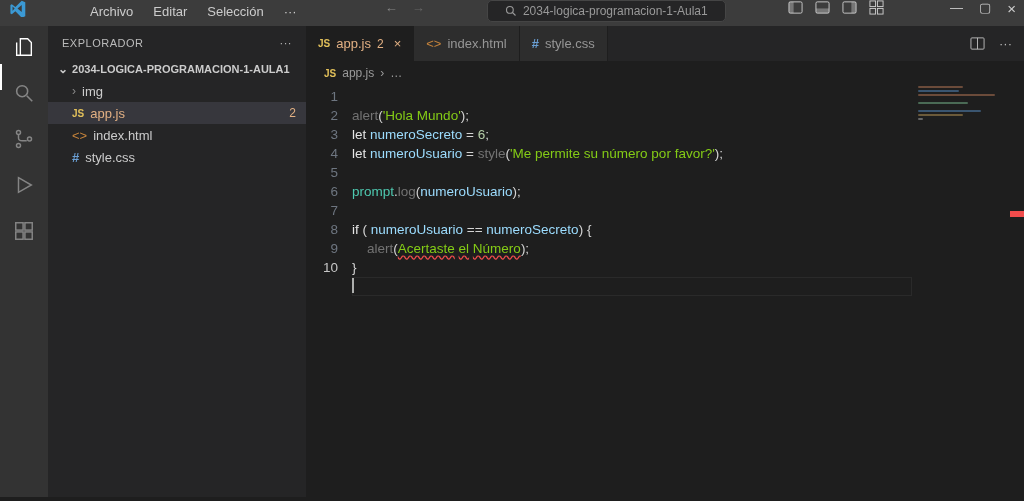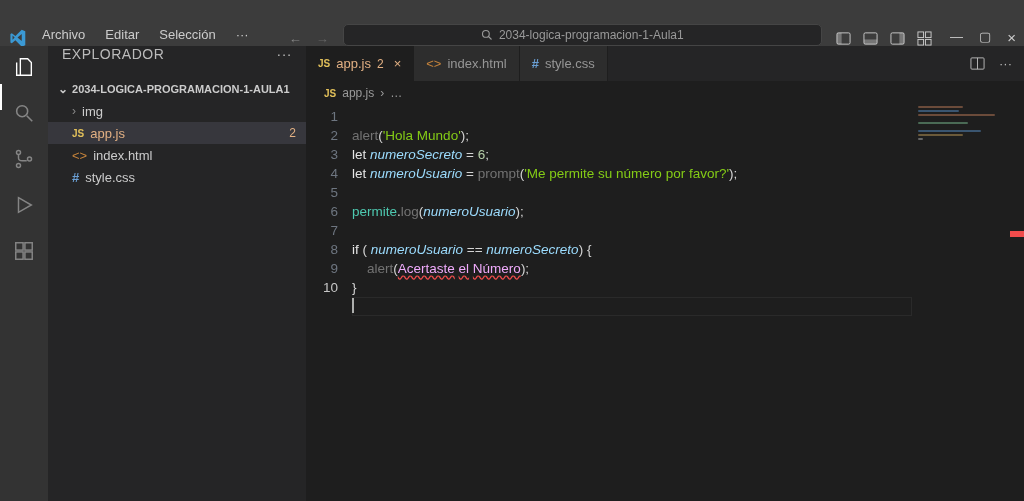--- a/index.html
+++ b/index.html
@@ -1,35 +1,35 @@
 <!DOCTYPE html>
 <html><head>
 <meta charset="utf-8">
 <style>
   * { margin:0; padding:0; box-sizing:border-box; font-family:"Segoe UI","Helvetica Neue",Arial,sans-serif; }
   html,body { width:1024px; height:501px; background:#1e1e1e; color:#cccccc; overflow:hidden; font-size:13px; }
   
-  .titlebar { height:46px; background:#3c3c3c; display:flex; align-items:flex-end; color:#cccccc; }
+  .titlebar { height:26px; background:#3c3c3c; display:flex; align-items:flex-start; color:#cccccc;gap:48px; }
   .vs-logo  { width:34px; display:flex; justify-content:center; align-items:center; }
   .menu     { display:flex; gap:4px; }
   .menu-item{ padding:4px 8px; cursor:pointer; white-space:nowrap; }
   .nav-arrows{ display:flex; gap:14px; margin-left:32px; color:#888; }
   .search-box{ flex:1; margin:0 14px; height:22px; background:#252526; border:1px solid #454545;
                border-radius:5px; display:flex; align-items:center; justify-content:center;
                color:#999; font-size:12px; gap:6px; }
   .win-ctrls{ display:flex; gap:16px; margin-right:8px; color:#cccccc; }
   .layout-btns{ display:flex; gap:12px; margin-right:18px; color:#cccccc; }
   
   .body{ display:flex; height:471px; }
   .activitybar{ width:48px; background:#333333; display:flex; flex-direction:column; align-items:center;
                 padding-top:10px; gap:24px; color:#858585; }
   .activitybar .active{ color:#ffffff; }
   .act-indicator{ position:absolute; left:0; top:38px; width:2px; height:26px; background:#ffffff; }
   .sidebar{ width:258px; background:#252526; display:flex; flex-direction:column; }
-  .sb-title{ height:34px; display:flex; padding:0 14px; font-size:14px;
+  .sb-title{ height:34px; display:flex; align-items:center; padding:0 14px; font-size:11px;
              letter-spacing:.5px; color:#bbbbbb; justify-content:space-between; }
   .sb-sect { padding:2px 10px 0 10px; font-size:11px; font-weight:bold; display:flex; align-items:center; gap:4px; }
   .tree    { padding-top:4px; }
   .node    { height:22px; display:flex; align-items:center; padding-left:24px; gap:6px; cursor:pointer;
              font-size:13px; color:#cccccc; }
   .node.sel{ background:#37373d; color:#e2b083; }
   .badge   { margin-left:auto; margin-right:10px; color:#e2b083; font-size:12px; }
   .ic-html { color:#c5833b; }
   .ic-css  { color:#6a9fd4; }
   .ic-js   { color:#e2c05a; }
@@ -42,26 +42,26 @@
   .tab .prob{ color:#e2b083; font-size:12px; }
   .tab .close{ margin-left:4px; }
   .tabs-util{ margin-left:auto; display:flex; align-items:center; gap:14px; padding-right:12px; color:#bbb; }
   .breadcrumb{ height:24px; display:flex; align-items:center; gap:6px; padding-left:18px;
                font-size:12px; color:#9a9a9a; }
   .code-wrap{ display:flex; font-family:Consolas,"Courier New",monospace; font-size:13.5px;
               line-height:19px; padding-top:2px; }
   .gutter{ width:46px; text-align:right; color:#6e7681; padding-right:14px; user-select:none; }
   .code  { flex:1; white-space:pre; color:#d4d4d4; }
   .kw  { color:#e5e5e5; }      
-  .var { color:#9cdcfe;font-style:italic; }      
+  .var { color:#9cdcfe; }      
   .fn  { color:#737373; }      
   .obj { color:#4ec9b0; }      
   .str { color:#84cc16; }      
   .num { color:#b5cea8; }      
-  .err { color:#f0abfc; text-decoration: underline wavy #f14c4c; text-underline-offset:2px; }
+  .err { color:#84cc16; text-decoration: underline wavy #f14c4c; text-underline-offset:2px; }
   .cursor{ display:inline-block; width:1.5px; height:15px; background:#aeafad; vertical-align:-2px; }
   .code-line{ padding-right:4px; }
   .cur-line{ background:#2a2a2a00; box-shadow: inset 0 0 0 1px #3c3c3c66; display:block; width:560px; }
   .minimap{ position:absolute; right:16px; top:60px; width:90px; height:38px; }
   .mm-line{ height:2px; margin-bottom:2px; border-radius:1px; }
   .scroll{ position:absolute; right:0; top:35px; bottom:0; width:14px; background:transparent; }
   .scroll .mark{ position:absolute; right:0; width:14px; height:6px; background:#f14c4c; }
   svg{ display:block; }
   .chev{ font-size:12px; }
 </style>
@@ -227,23 +227,23 @@
         <div>5</div>
         <div>6</div>
         <div>7</div>
         <div>8</div>
         <div>9</div>
         <div style="color:#c7c7c7">10</div>
       </div>
       <div class="code">
 <span class="code-line"><span class="fn">alert</span><span>(</span><span class="str">'Hola Mundo'</span><span>);</span></span>
 <span class="code-line"><span class="kw">let</span> <span class="var">numeroSecreto</span><span> = </span><span class="num">6</span><span>;</span></span>
-<span class="code-line"><span class="kw">let</span> <span class="var">numeroUsuario</span><span> = </span><span class="fn">prompt</span><span>(</span><span class="str">'Me permite su número por favor?'</span><span>);</span></span>
+<span class="code-line"><span class="kw">let</span> <span class="var">numeroUsuario</span><span> = </span><span class="fn">style</span><span>(</span><span class="str">'Me permite su número por favor?'</span><span>);</span></span>
 <span class="code-line"> </span>
-<span class="code-line"><span class="obj">permite</span><span>.</span><span class="fn">log</span><span>(</span><span class="var">numeroUsuario</span><span>);</span></span>
+<span class="code-line"><span class="obj">prompt</span><span>.</span><span class="fn">log</span><span>(</span><span class="var">numeroUsuario</span><span>);</span></span>
 <span class="code-line"> </span>
 <span class="code-line"><span class="kw">if</span><span> ( </span><span class="var">numeroUsuario</span><span> == </span><span class="var">numeroSecreto</span><span>) {</span></span>
 <span class="code-line"><span>    </span><span class="fn">alert</span><span>(</span><span class="err">Acertaste</span><span> </span><span class="err">el</span><span> </span><span class="err">Número</span><span>);</span></span>
 <span class="code-line"><span>}</span></span>
 <span class="code-line cur-line"><span class="cursor"></span></span>
       </div>
     </div>
 
     <div class="minimap">
       <div class="mm-line" style="width:50%;background:#6b4b3a"></div>

